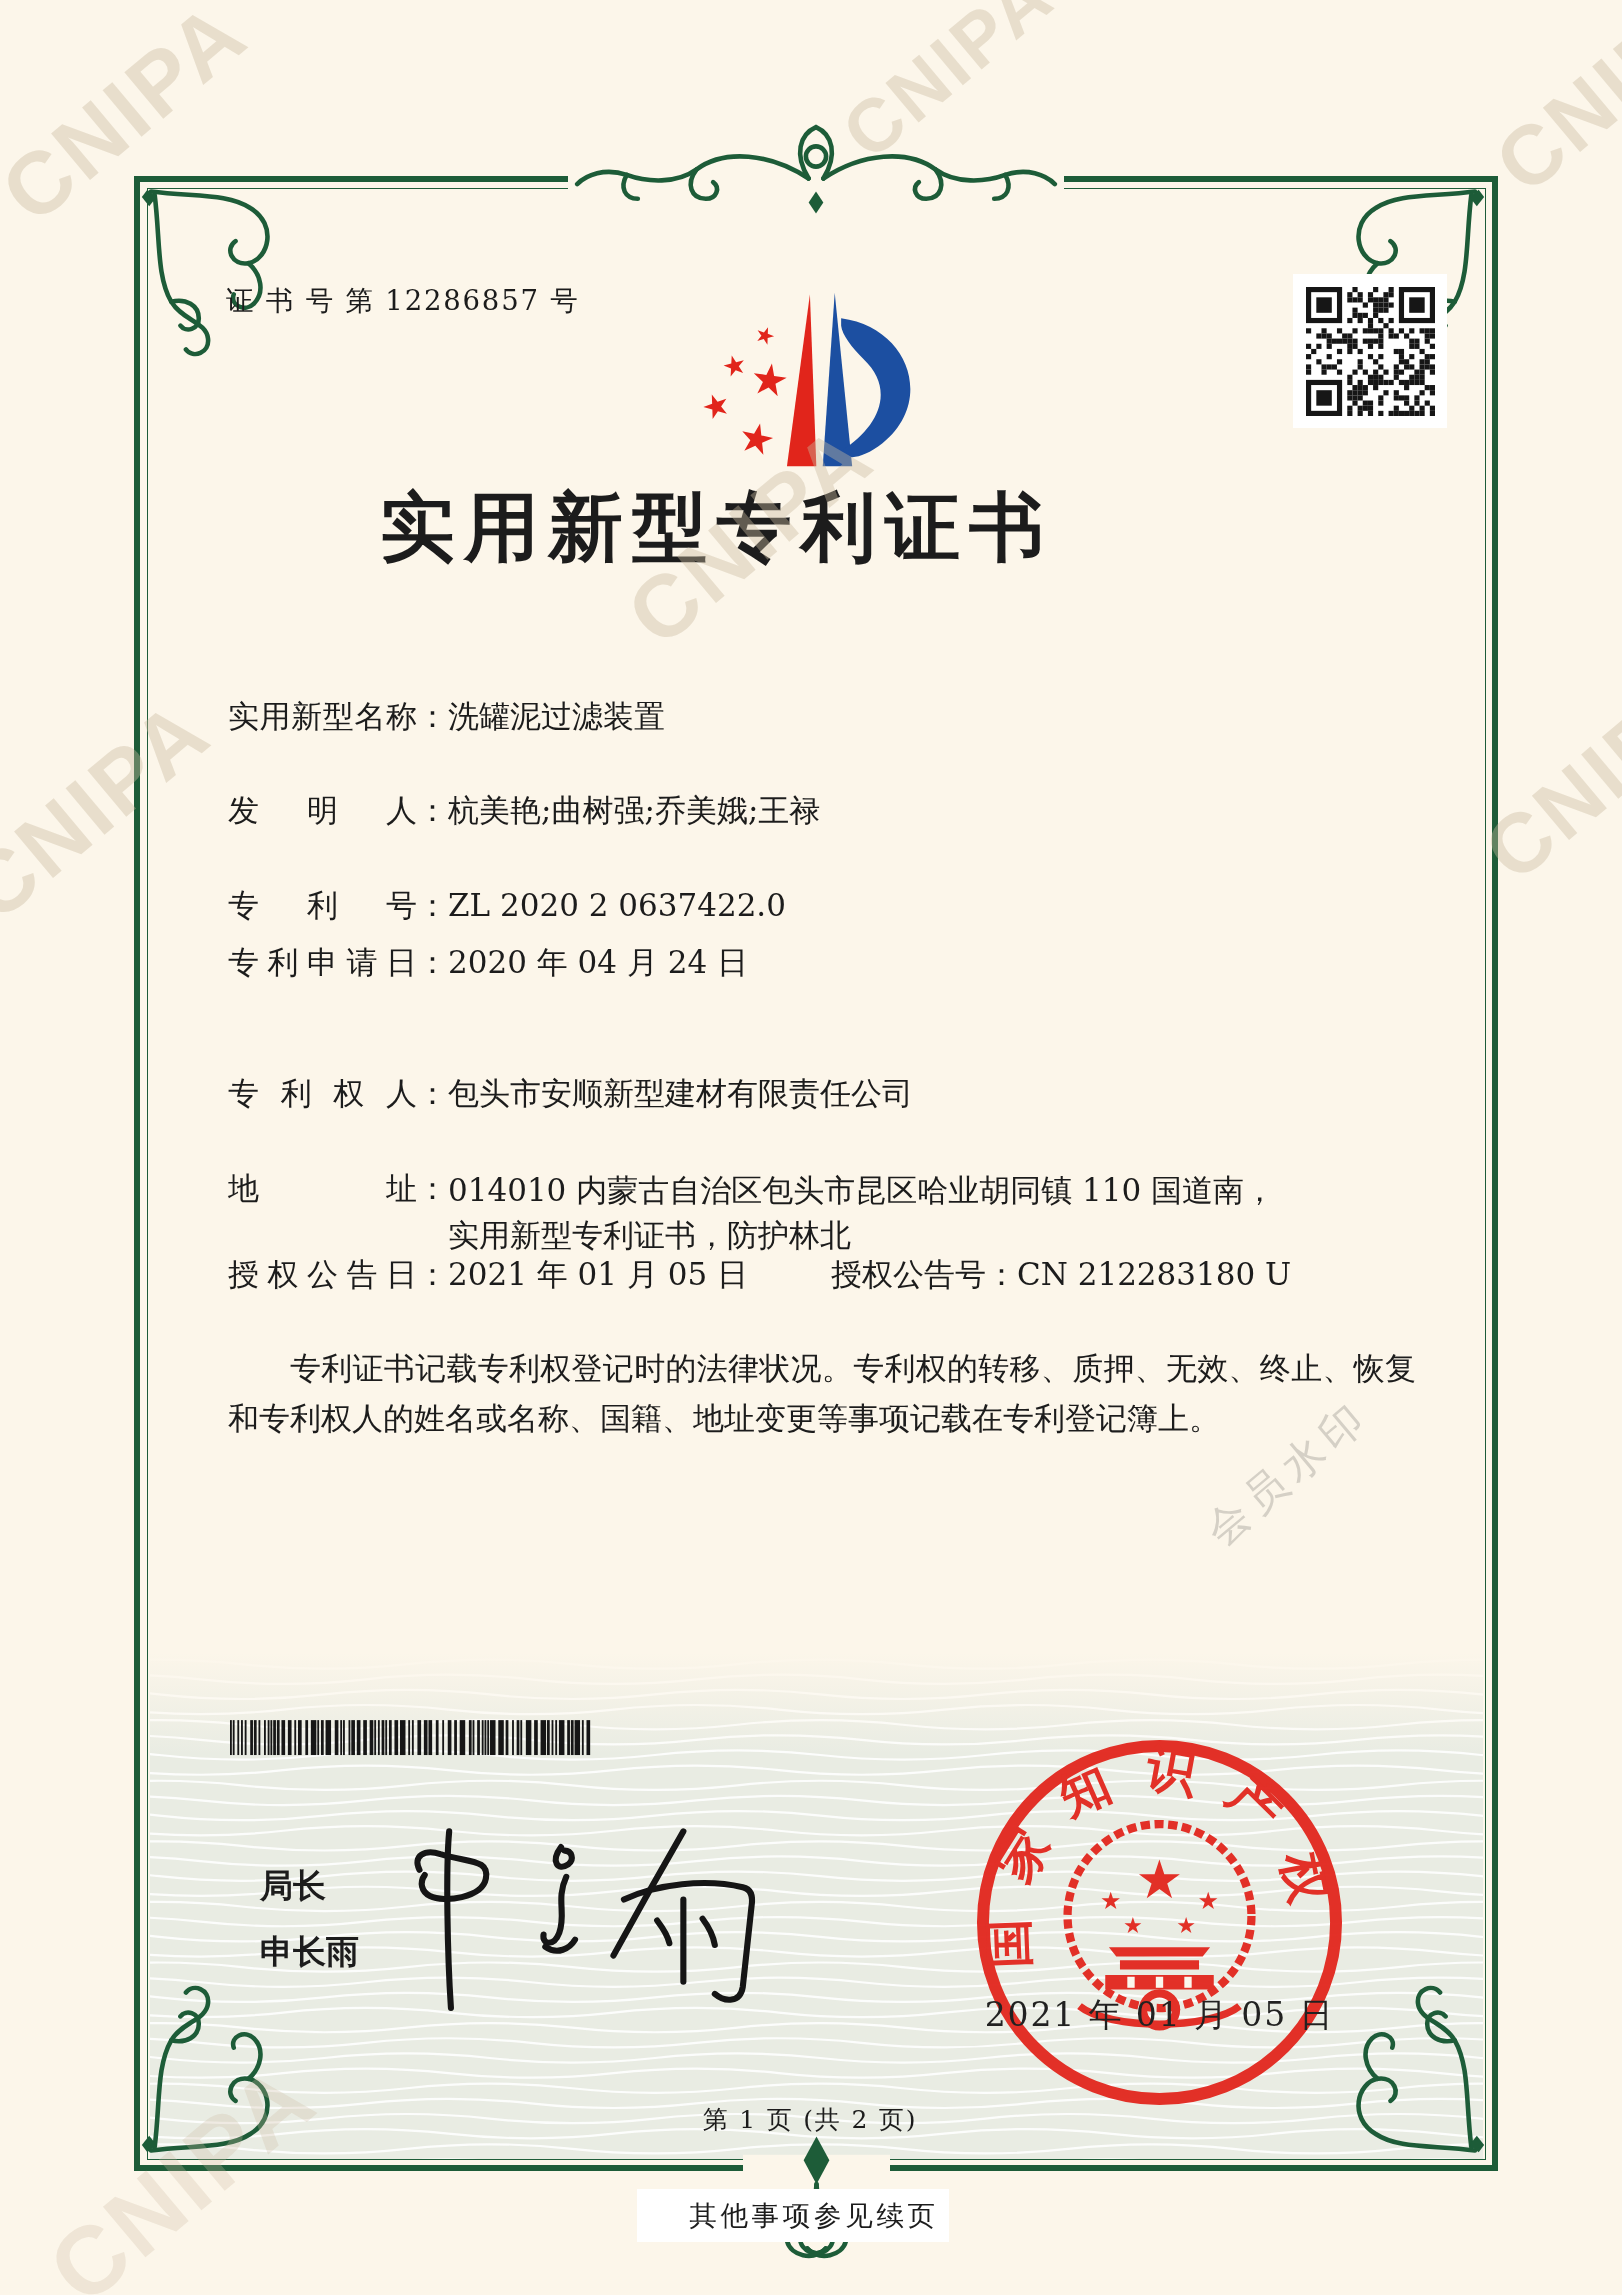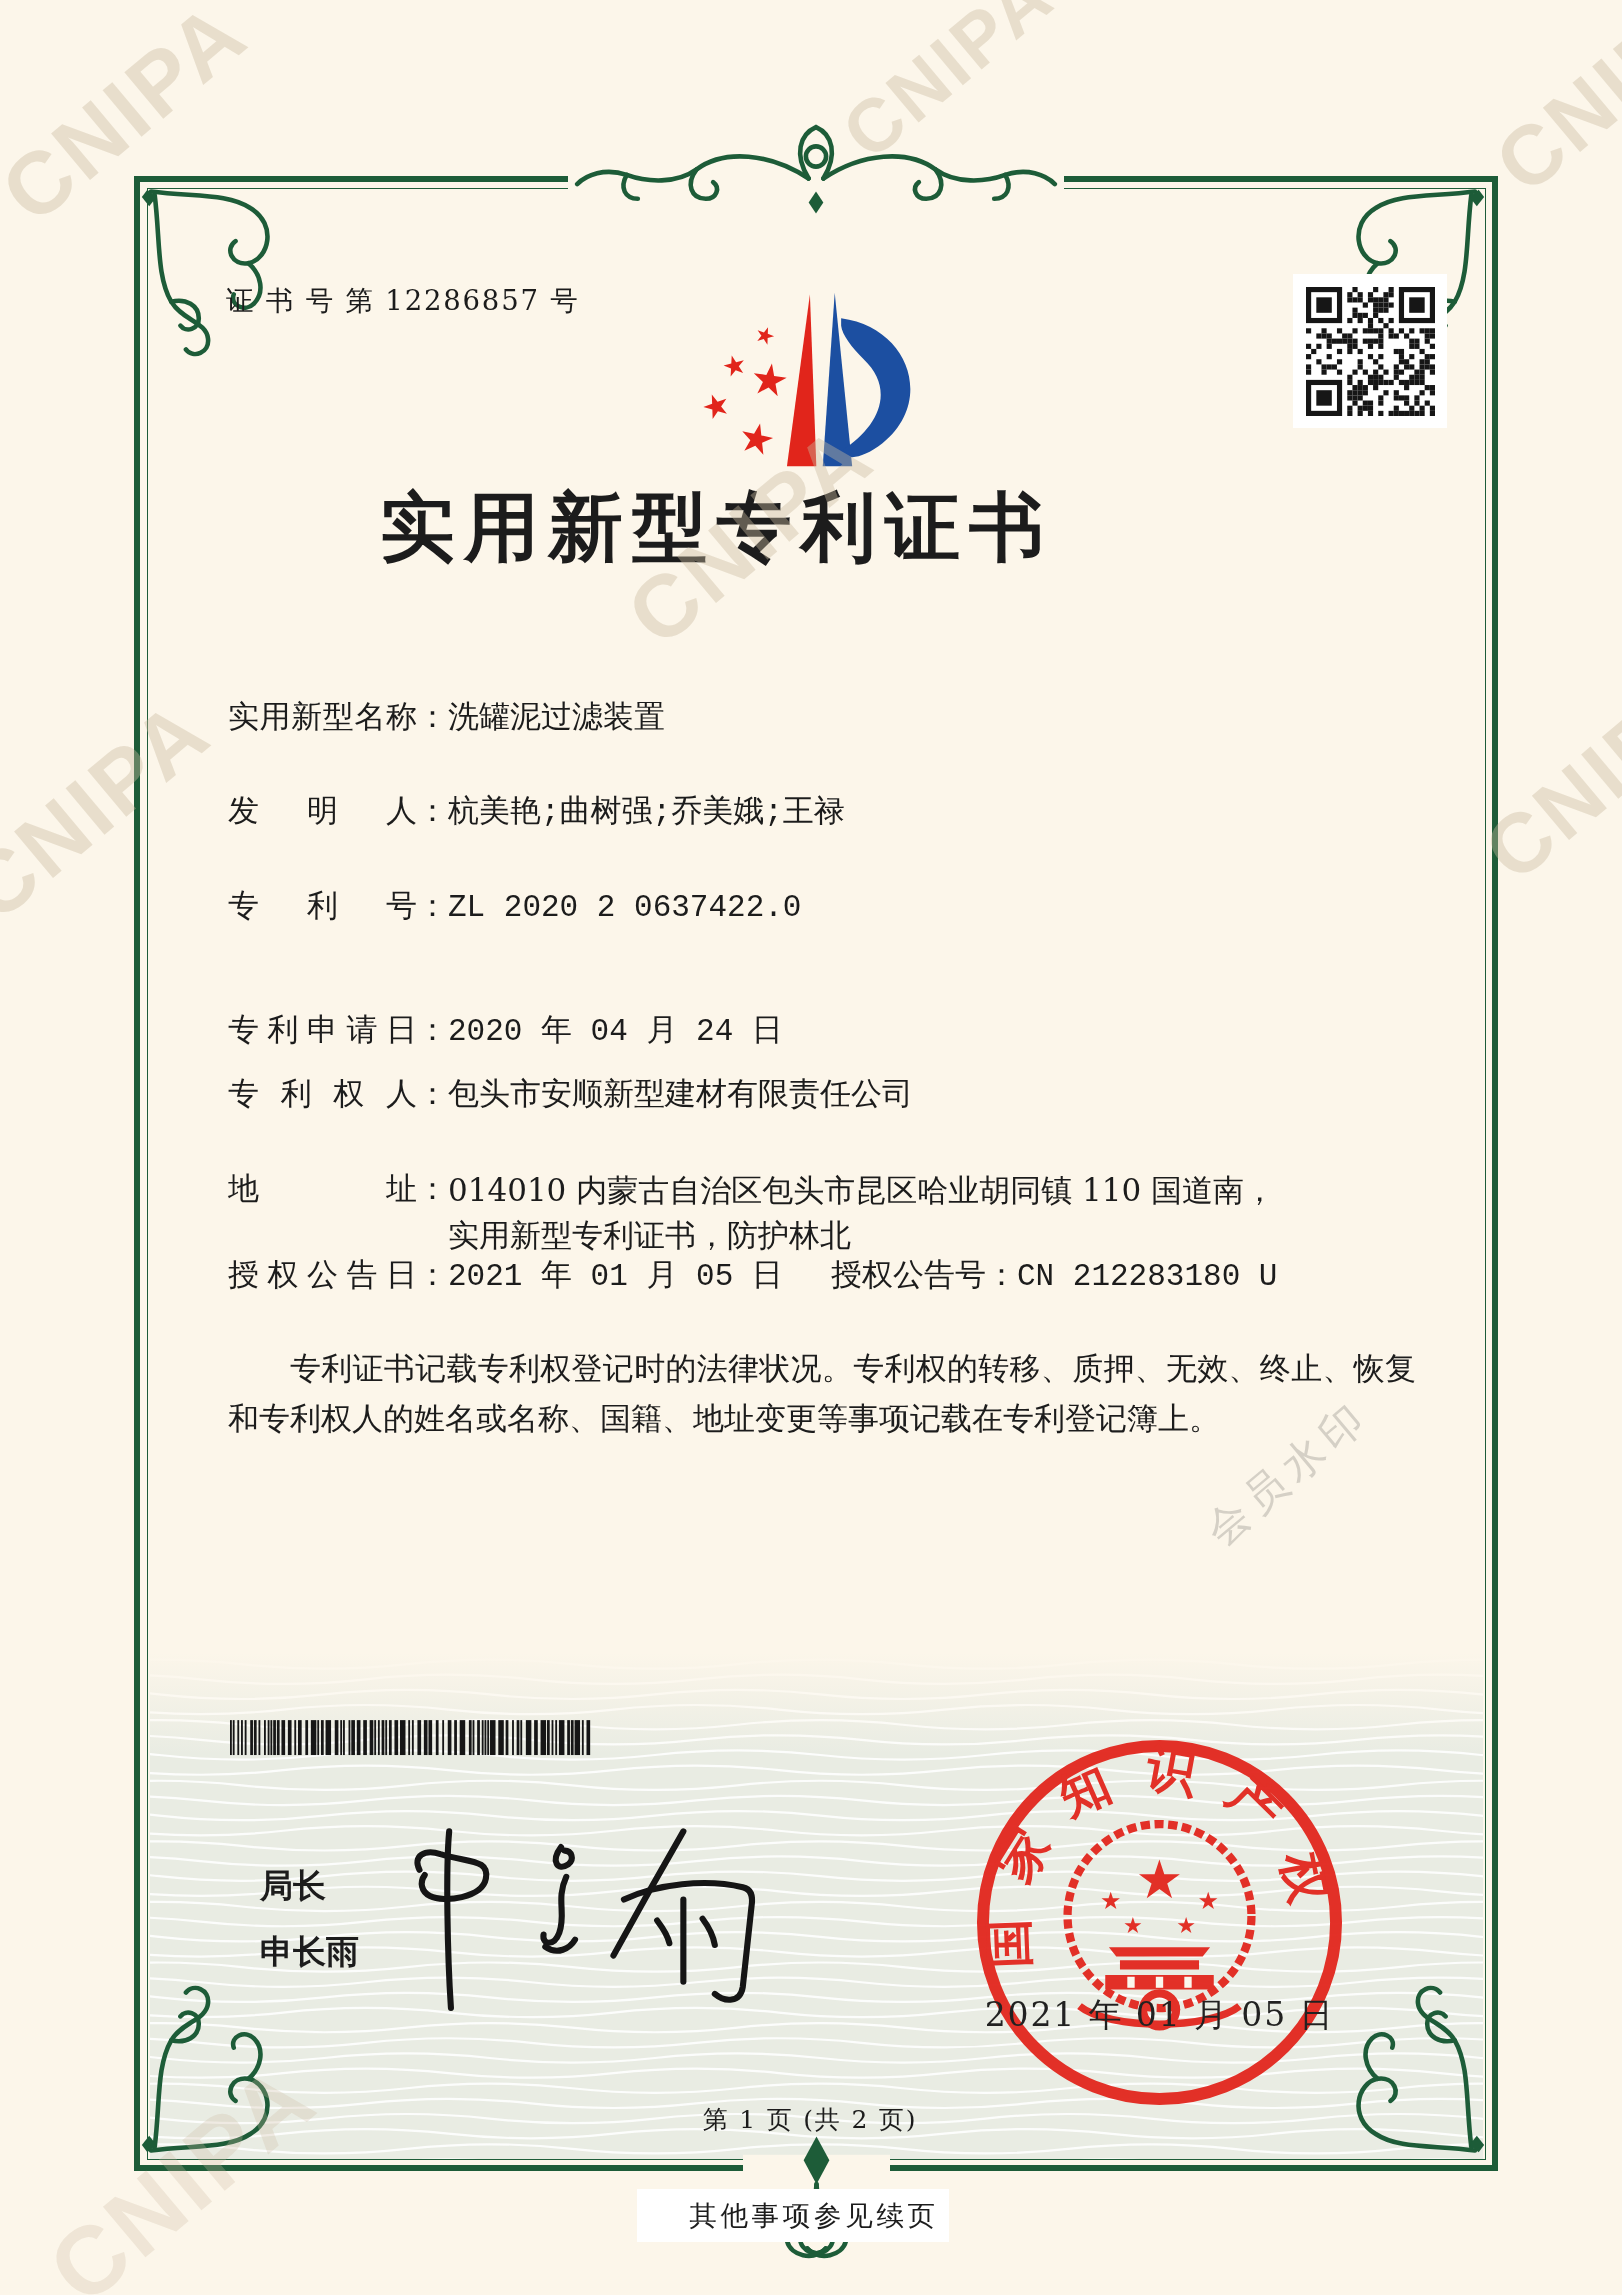--- a/index.html
+++ b/index.html
@@ -14,21 +14,21 @@
   
   #wave-wrap{position:absolute;left:150px;top:1653px;width:1333px;height:507px;z-index:2;overflow:hidden;}
   #wave-fade{position:absolute;left:150px;top:1653px;width:1333px;height:101px;z-index:3;
              background:linear-gradient(#fcf6ea, rgba(252,246,234,0));}
   
   .cert-no{position:absolute;left:226px;top:283px;font-size:27.5px;letter-spacing:1.8px;z-index:10;}
   .title{position:absolute;left:134px;top:478px;width:1165px;text-align:center;font-size:75px;
          font-weight:bold;letter-spacing:9.2px;z-index:10;}
   .row{position:absolute;left:228px;font-size:31px;z-index:10;white-space:nowrap;}
   .lbl{display:inline-block;width:189px;text-align:justify;text-align-last:justify;vertical-align:top;}
-  .val{white-space:nowrap;font-family:Liberation Mono, monospace;}
+  .val{white-space:nowrap;}
   .addr-val{display:inline-block;vertical-align:top;white-space:normal;width:973px;line-height:45px;}
   .body-text{position:absolute;left:228px;top:1343px;width:1188px;font-size:31px;line-height:50px;
              text-align:justify;z-index:10;}
   .body-text p{margin:0 0 3.7px 0;text-indent:62px;}
   .signer{position:absolute;left:260px;font-size:33px;font-weight:600;
           font-family:"Liberation Sans",sans-serif;z-index:11;}
   .page-num{position:absolute;left:134px;top:2103px;width:1352px;text-align:center;font-size:25px;
             letter-spacing:1.8px;z-index:10;}
   .note-box{position:absolute;left:637px;top:2189px;width:312px;height:53px;background:#ffffff;
             z-index:10;display:flex;align-items:center;justify-content:center;}
@@ -388,21 +388,21 @@
 
   <div class="row" style="top:696px">
     <span class="lbl">实用新型名称</span><span>：</span><span class="val">洗罐泥过滤装置</span>
   </div>
   <div class="row" style="top:790px">
     <span class="lbl">发　明　人</span><span>：</span><span class="val">杭美艳;曲树强;乔美娥;王禄</span>
   </div>
   <div class="row" style="top:885px">
     <span class="lbl">专　利　号</span><span>：</span><span class="val">ZL 2020 2 0637422.0</span>
   </div>
-  <div class="row" style="top:1009px">
+  <div class="row" style="top:942px">
     <span class="lbl">专利申请日</span><span>：</span><span class="val">2020 年 04 月 24 日</span>
   </div>
   <div class="row" style="top:1073px">
     <span class="lbl">专 利 权 人</span><span>：</span><span class="val">包头市安顺新型建材有限责任公司</span>
   </div>
   <div class="row" style="top:1168px">
     <span class="lbl">地　址</span><span>：</span><span class="addr-val"><span>014010 内蒙古自治区包头市昆区哈业胡同镇 110 国道南，</span><br><span>实用新型专利证书，防护林北</span></span>
   </div>
   <div class="row" style="top:1254px">
     <span class="lbl">授权公告日</span><span>：</span><span class="val">2021 年 01 月 05 日</span>

